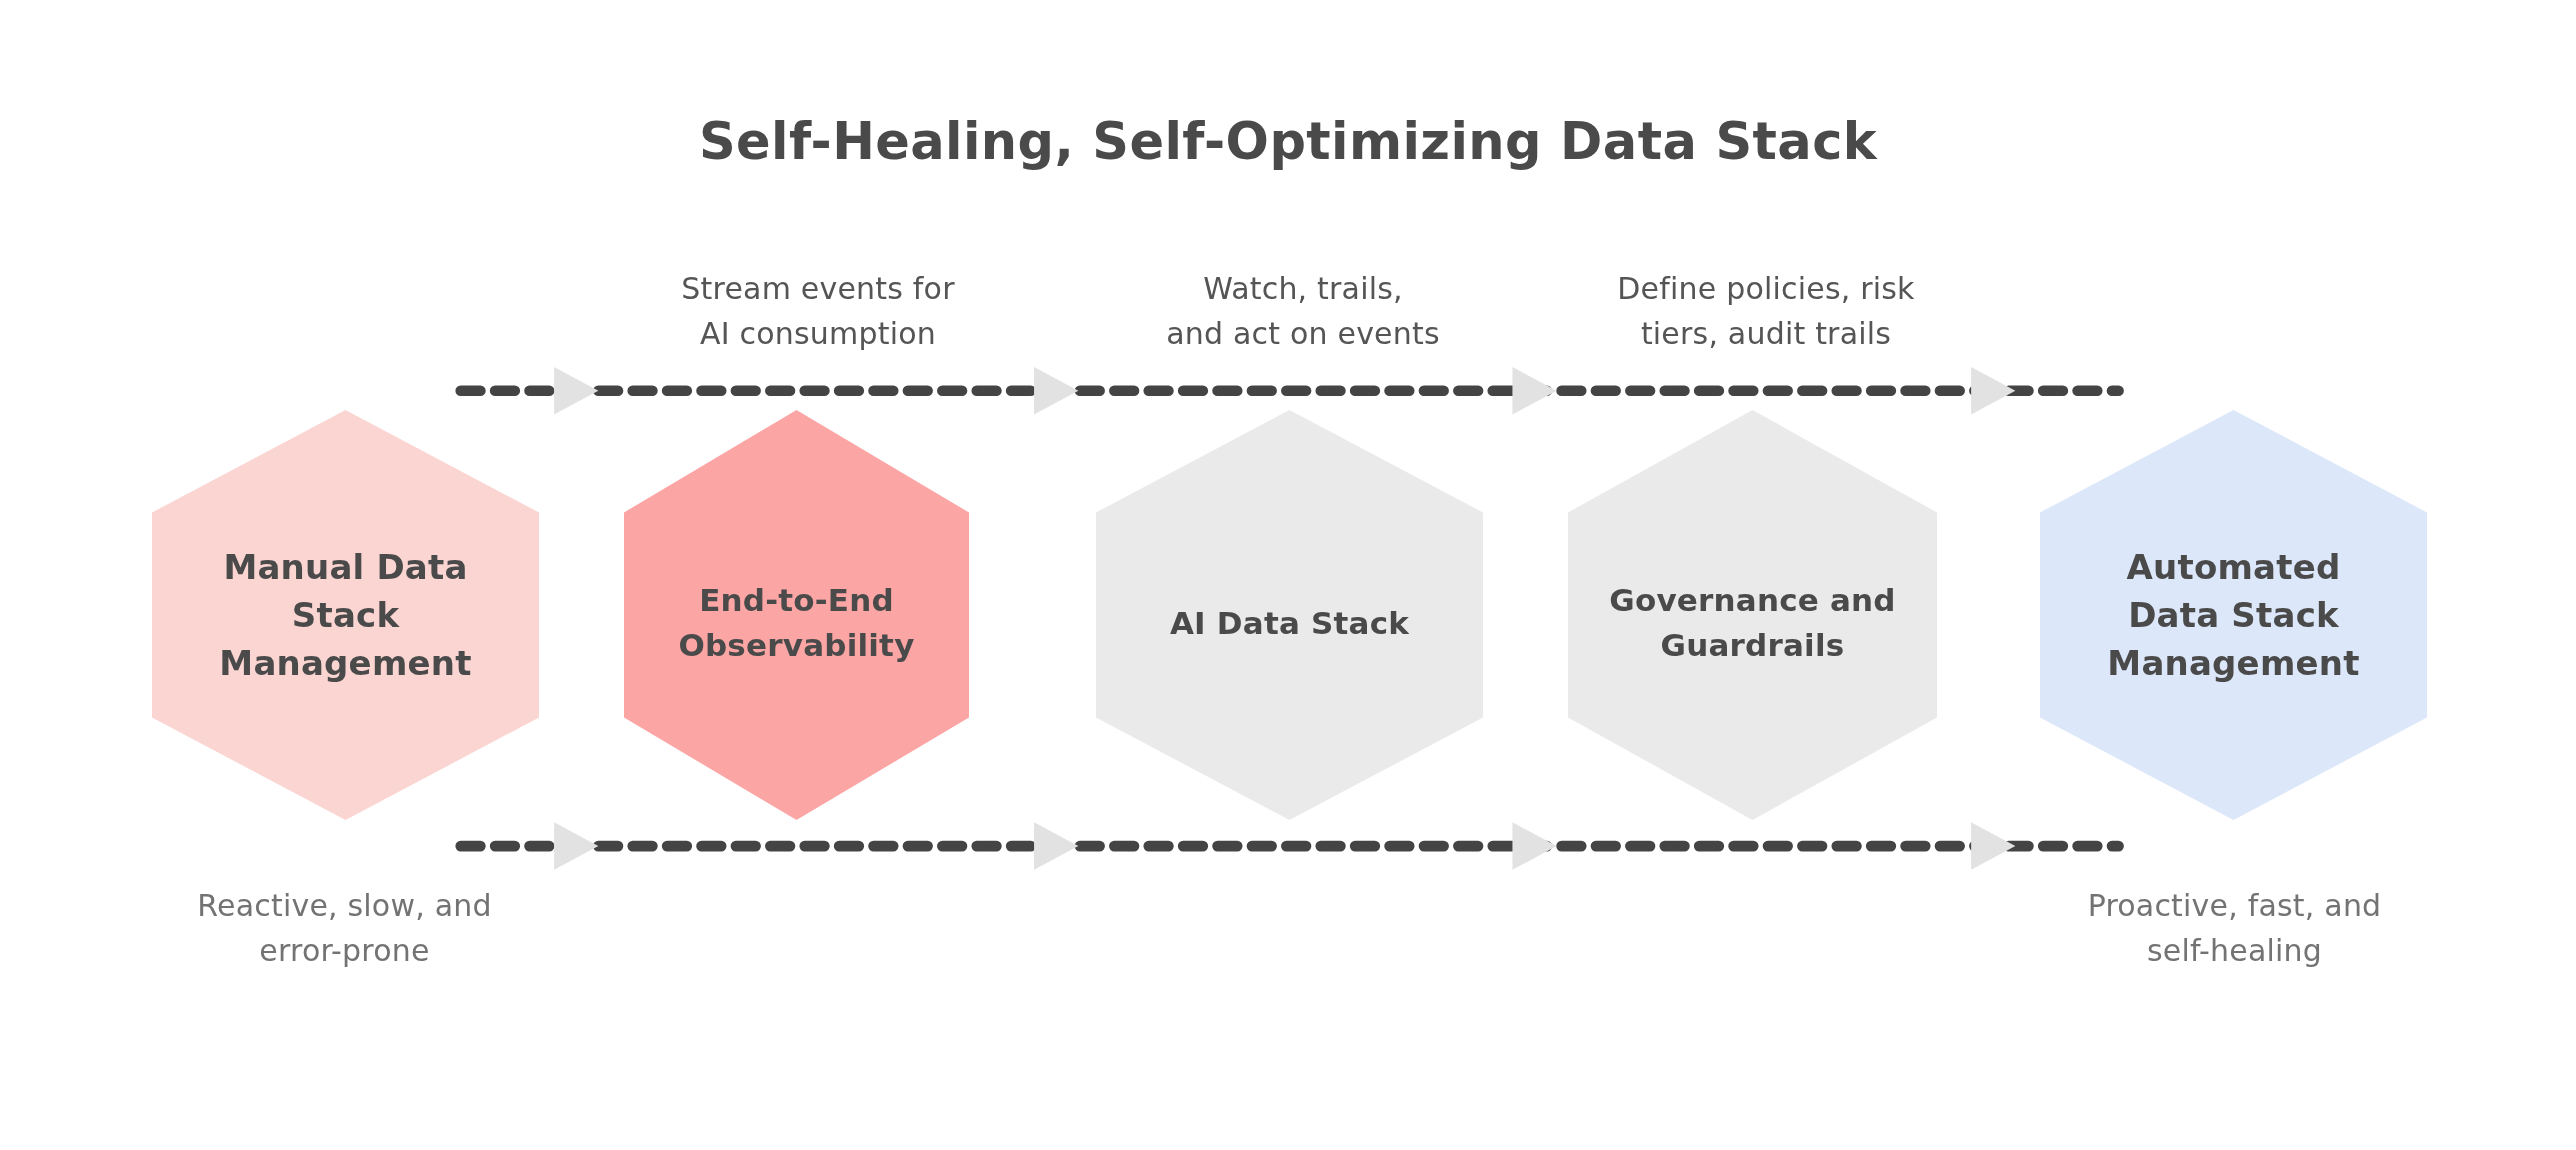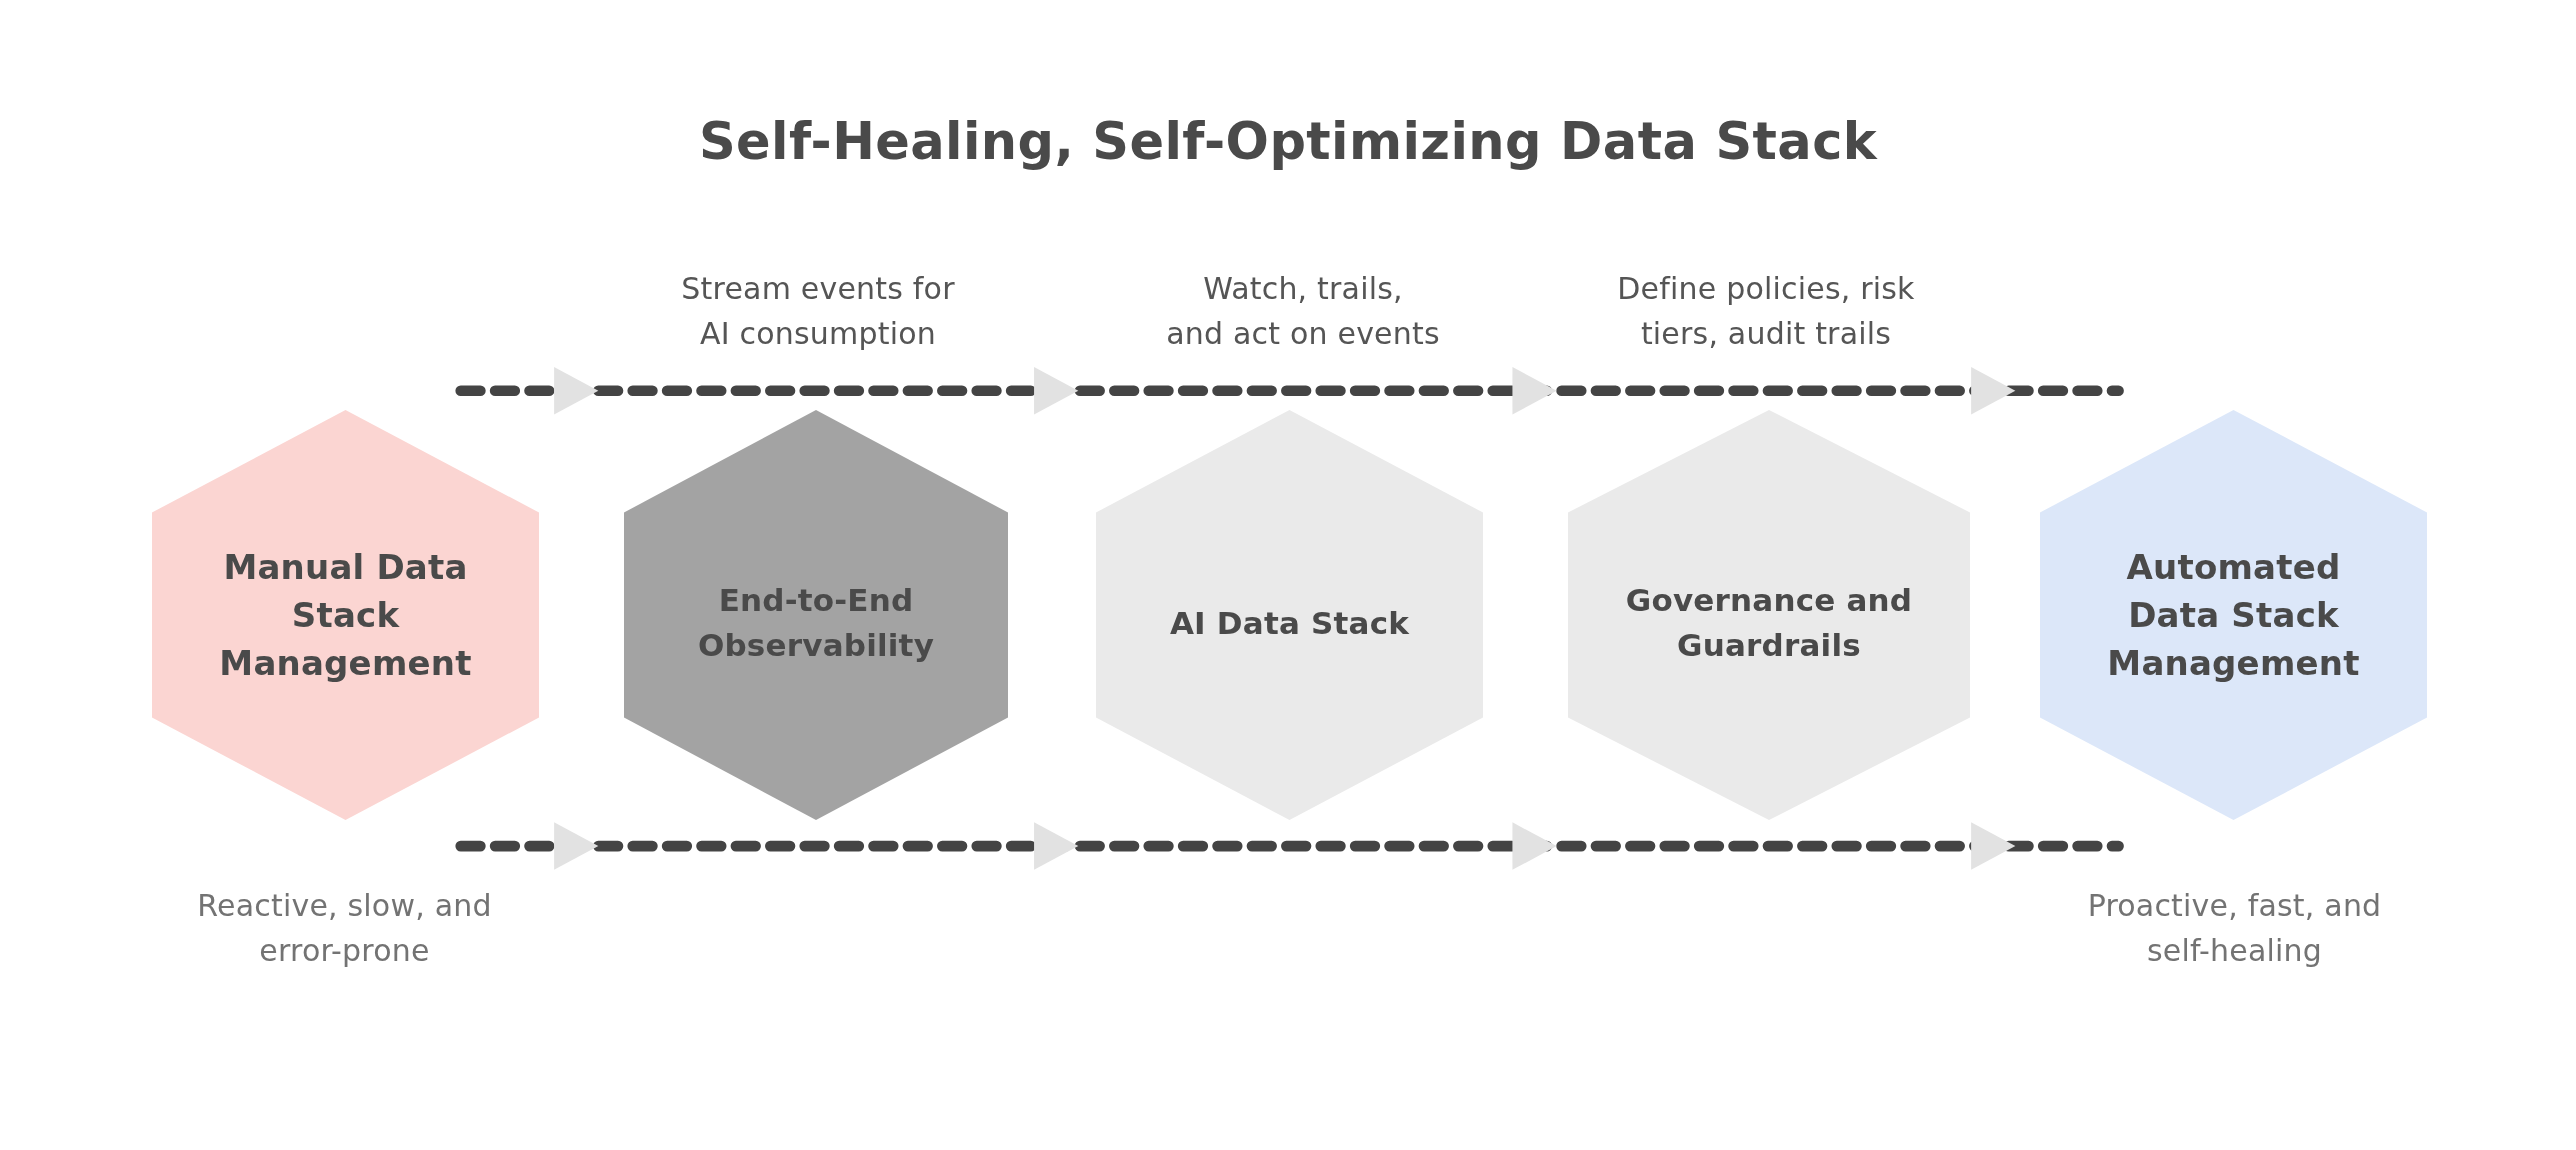--- a/index.html
+++ b/index.html
@@ -125,34 +125,34 @@
   </svg>
 
   <div class="hex endpoint" style="left:152px; top:410px; width:387px; height:410px; background:#fbd5d2;">
     <div class="hex-label">
       <div>Manual Data</div>
       <div>Stack</div>
       <div>Management</div>
     </div>
   </div>
 
-  <div class="hex middle" style="left:624px; top:410px; width:384px; height:410px; background:#a3a3a3;">
+  <div class="hex middle" style="left:624px; top:410px; width:345px; height:410px; background:#fca5a5;">
     <div class="hex-label" style="transform:translateY(8.2px);">
       <div>End-to-End</div>
       <div>Observability</div>
     </div>
   </div>
 
   <div class="hex middle" style="left:1096px; top:410px; width:387px; height:410px; background:#eaeaea;">
     <div class="hex-label" style="transform:translateY(8.2px);">
       <div>AI Data Stack</div>
     </div>
   </div>
 
-  <div class="hex middle" style="left:1568px; top:410px; width:402px; height:410px; background:#eaeaea;align-items:center;">
+  <div class="hex middle" style="left:1568px; top:410px; width:369px; height:410px; background:#eaeaea;align-items:center;">
     <div class="hex-label" style="transform:translateY(8.2px);">
       <div>Governance and</div>
       <div>Guardrails</div>
     </div>
   </div>
 
   <div class="hex endpoint" style="left:2040px; top:410px; width:387px; height:410px; background:#dce7f9;">
     <div class="hex-label">
       <div>Automated</div>
       <div>Data Stack</div>

